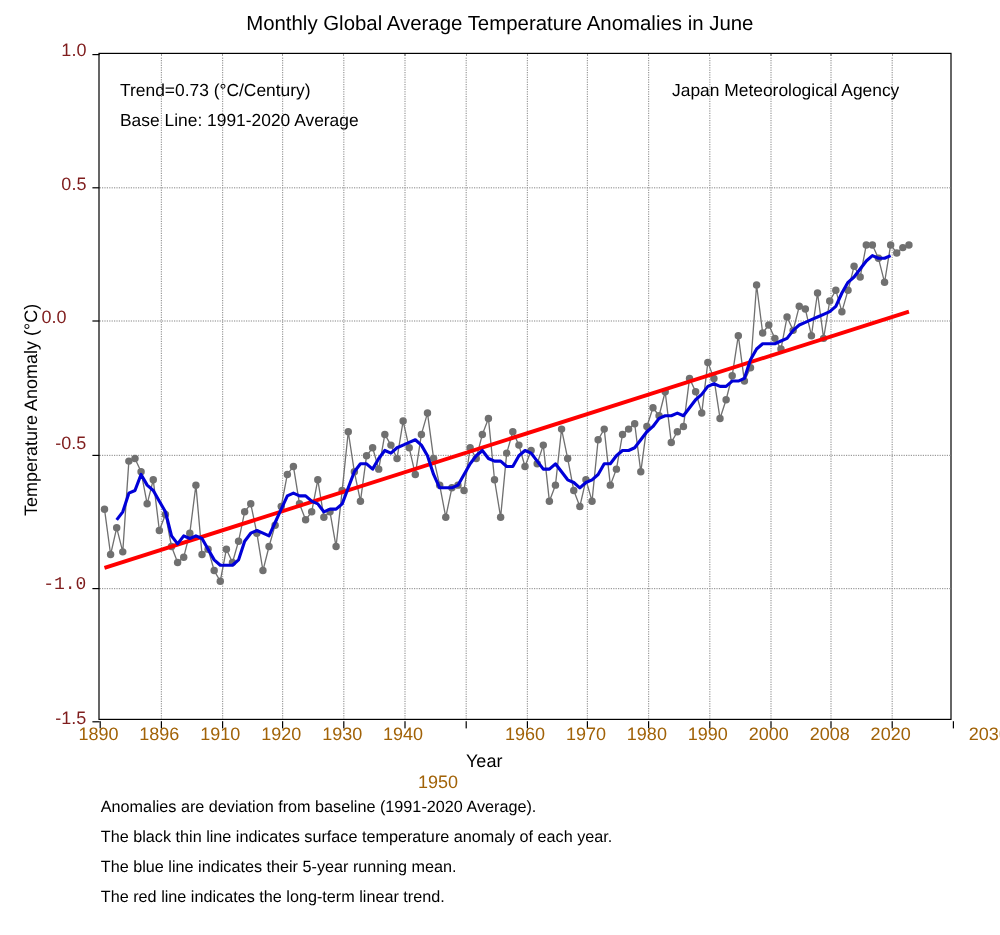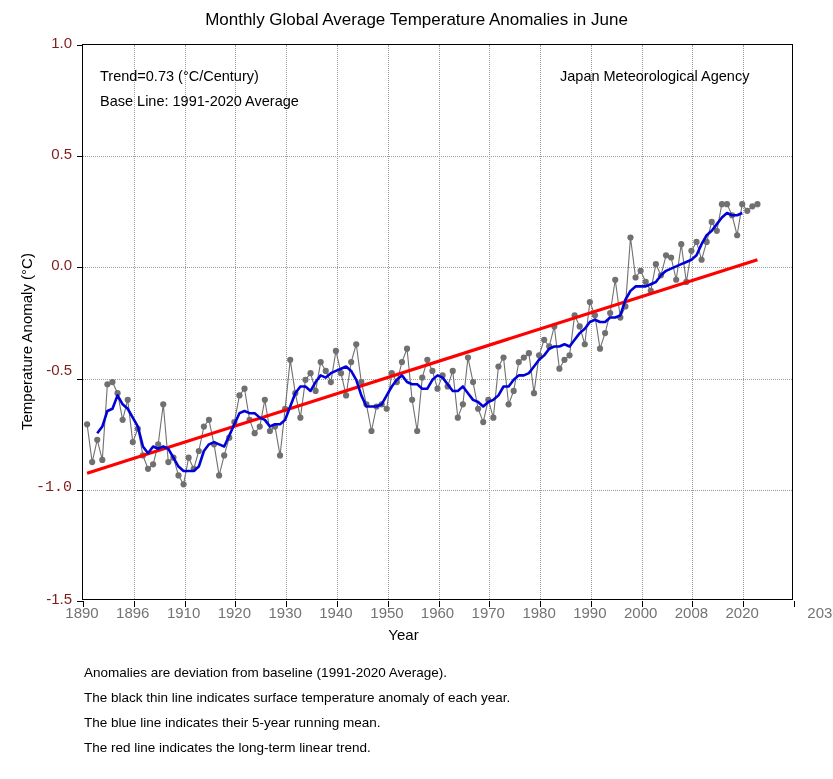--- a/index.html
+++ b/index.html
@@ -25,21 +25,21 @@
   }
   .grid-h { position:absolute; left:0; width:100%; height:0;
             border-top:1px dotted #9a9a9a; }
   .grid-v { position:absolute; top:0; height:100%; width:0;
             border-left:1px dotted #9a9a9a; }
 
   .tick-x { position:absolute; width:0; height:6px; border-left:1px solid #000; top:-6px; }
   .tick-y { position:absolute; height:0; width:6px; border-top:1px solid #000; left:-6px; }
 
   .xlab {
-    position:absolute; font-size:15px; color:#737373; text-align:center;
+    position:absolute; font-size:15px; color:#a16207; text-align:center;
     width:60px; top:604px;
   }
   .ylab {
     position:absolute; font-size:15px; color:#7f1d1d; text-align:right;
     width:54px; left:18px;
   }
   .axis-title-x {
     position:absolute; left:0; top:626px; width:807px; text-align:center;
     font-size:15px;
   }
@@ -258,30 +258,30 @@
   <div class="footnotes">
     <div>Anomalies are deviation from baseline (1991-2020 Average).</div>
     <div>The black thin line indicates surface temperature anomaly of each year.</div>
     <div>The blue line indicates their 5-year running mean.</div>
     <div>The red line indicates the long-term linear trend.</div>
   </div>
 
 <div class="ylab" style="top: 590px;">-1.5</div>
     <div class="ylab" style="top: 478.8px; font-family: Liberation Mono, monospace;">-1.0</div>
     <div class="ylab" style="top: 361px; text-align: right;">-0.5</div>
-    <div class="ylab" style="top: 256.4px;">0.0</div>
+    <div class="ylab" style="top: 256.4px; text-align: center;">0.0</div>
     <div class="ylab" style="top: 145.2px;">0.5</div>
     <div class="ylab" style="top: 34px;">1.0</div>
     <div class="xlab" style="left: 52px;">1890</div>
     <div class="xlab" style="left: 102.786px;">1896</div>
     <div class="xlab" style="left: 153.571px;">1910</div>
     <div class="xlab" style="left: 204.357px;">1920</div>
     <div class="xlab" style="left: 255.143px;">1930</div>
     <div class="xlab" style="left: 305.929px;">1940</div>
-    <div class="xlab" style="left: 357px;">1950</div>
+    <div class="xlab" style="left: 335px; margin-top: 40px;">1950</div>
     <div class="xlab" style="left: 407.5px;">1960</div>
     <div class="xlab" style="left: 458.286px;">1970</div>
     <div class="xlab" style="left: 509.071px;">1980</div>
     <div class="xlab" style="left: 559.857px;">1990</div>
     <div class="xlab" style="left: 610.643px;">2000</div>
     <div class="xlab" style="left: 661.429px;">2008</div>
     <div class="xlab" style="left: 712.214px;">2020</div>
     <div class="xlab" style="left: 794px;">2030</div>
   </div>
 

